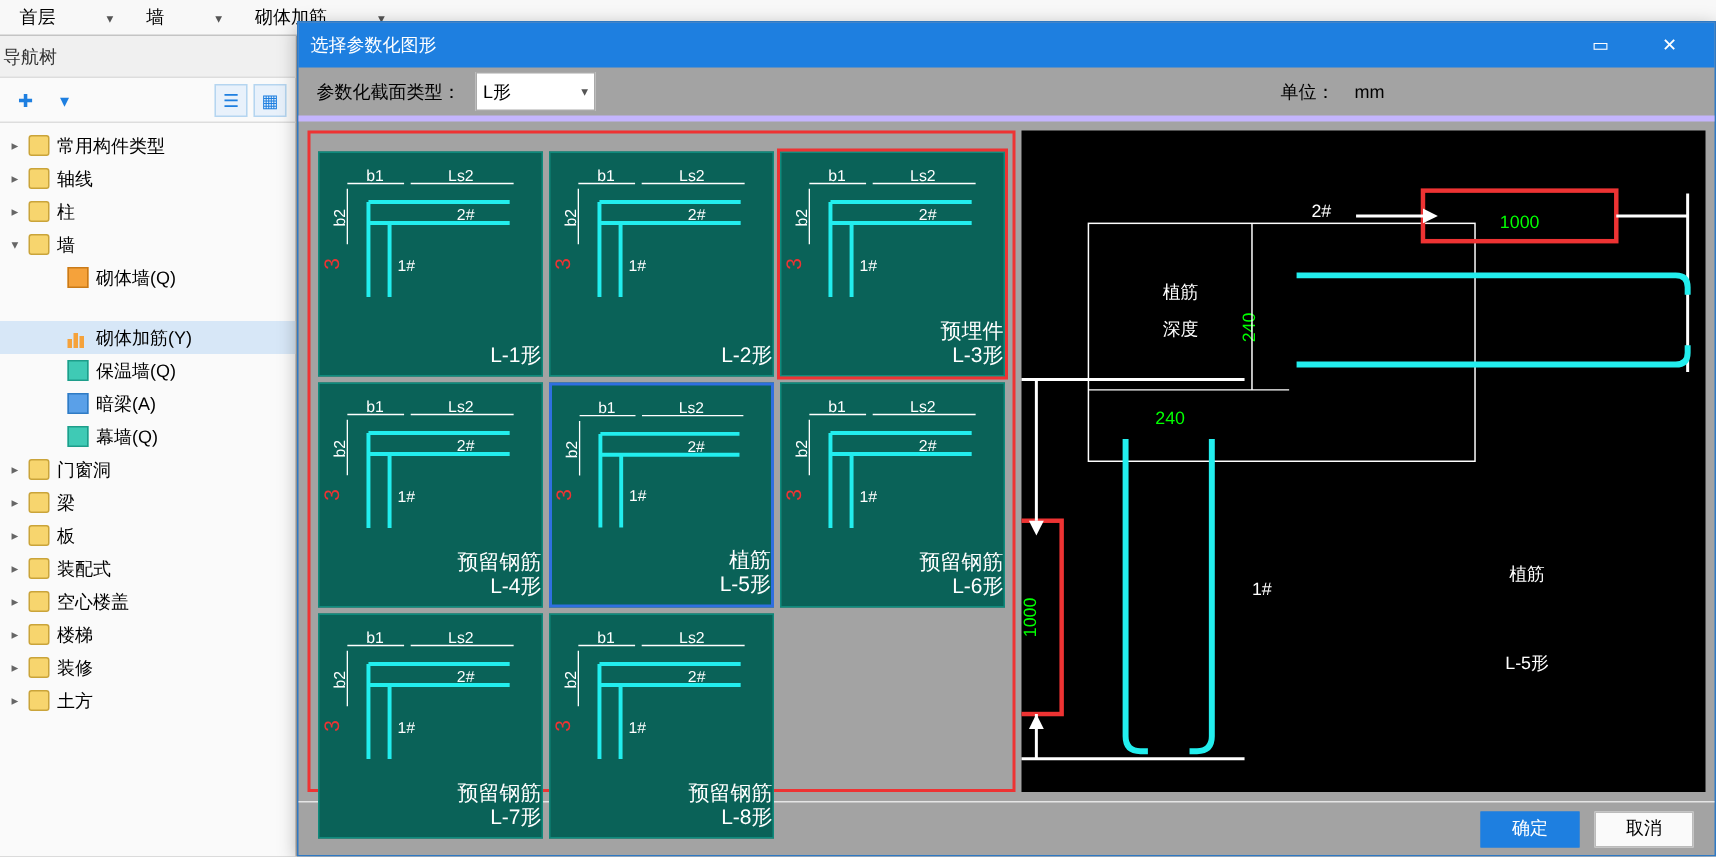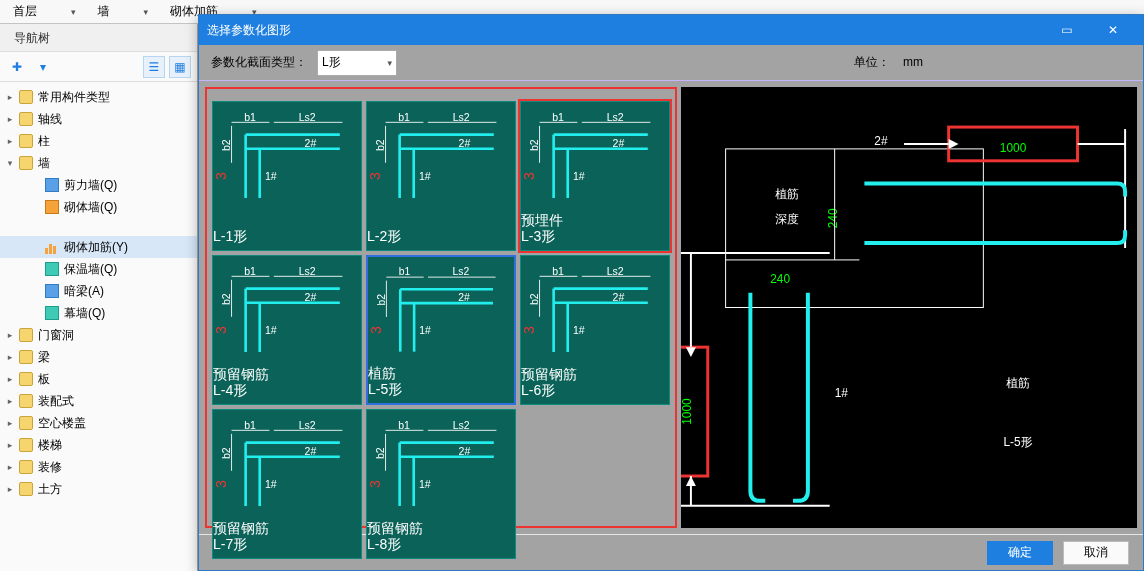--- a/index.html
+++ b/index.html
@@ -5,21 +5,21 @@
   * { box-sizing: border-box; margin: 0; padding: 0; font-family: "Microsoft YaHei", sans-serif; font-size: 12px; }
   body { background: #fff; width: 1144px; height: 571px; overflow: hidden; position: relative; }
 
   
   .top-toolbar { height: 24px; background: #f8f8f8; border-bottom: 1px solid #c4c4c4; display: flex; align-items: center; padding: 0 4px; gap: 4px; }
   .tt-item { display: flex; align-items: center; padding: 0 8px; height: 22px; border: 1px solid transparent; gap: 30px; }
   .tt-item span.caret { margin-left: 4px; font-size: 9px; color: #555; }
 
   
   .nav-pane { position: absolute; left: 0; top: 24px; width: 198px; height: 547px; border-right: 1px solid #aaa; background: #fafafa; }
-  .nav-header { height: 28px; line-height: 28px; padding-left: 14px; background: #f0f0f0; border-bottom: 1px solid #ddd; color: #333; }
+  .nav-header { height: 28px; line-height: 28px; padding-left: 2px; background: #f0f0f0; border-bottom: 1px solid #ddd; color: #333; }
   .nav-icon-row { height: 30px; display: flex; align-items: center; justify-content: space-between; padding: 0 6px; border-bottom: 1px solid #ddd; }
   .nav-icon-row .left-icons { display:flex; gap:4px;}
   .ni { width: 22px; height: 22px; display:inline-flex; align-items:center; justify-content:center; border:1px solid transparent; color:#1e7fe0;}
   .tree { padding: 4px 0; overflow: auto; height: calc(100% - 58px); }
   .tree-row { display: flex; align-items: center; height: 22px; padding-left: 4px; cursor: default; }
   .tree-row.depth0 { padding-left: 4px; }
   .tree-row.depth1 { padding-left: 30px; }
   .tree-toggle { width: 12px; height: 12px; display:inline-flex; align-items:center; justify-content:center; color:#666; font-size:9px; margin-right:2px;}
   .tree-icon { width: 16px; height: 16px; display:inline-flex; align-items:center; justify-content:center; margin-right:4px;}
   .tree-row.sel { background:#d7e7f7;margin-top:18px; }
@@ -28,31 +28,31 @@
   .icon-orange { width:14px;height:14px;background:#f5a23b;border:1px solid #c97a18;}
   .icon-teal   { width:14px;height:14px;background:#3fcab5;border:1px solid #1e9d8a;}
   .icon-bars   { width:14px;height:14px;display:flex;align-items:flex-end;gap:1px;}
   .icon-bars i { width:3px;background:#f5a23b;display:block;}
 
   
   .dialog { position:absolute; left:198px; top:14px; width:946px; height:557px; background:#a3a3a3; box-shadow:0 3px 12px rgba(0,0,0,.3); border:1px solid #2f79c3; }
   .dlg-title { height:30px; background:#1e7fe0; color:#fff; display:flex; align-items:center; padding:0 8px; justify-content:space-between;}
   .dlg-title-right { display:flex; gap:2px; }
   .dlg-win-btn { width:44px;height:28px;display:flex;align-items:center;justify-content:center;color:#fff;}
-  .dlg-param-row { height:36px; display:flex; align-items:center; padding:0 12px; gap:10px; border-bottom:1px solid #c4b5fd;}
+  .dlg-param-row { height:36px; display:flex; align-items:center; padding:0 12px; gap:10px; border-bottom:4px solid #c4b5fd;}
   .combo { height:22px; border:1px solid #aaa; width:80px; display:flex; align-items:center; justify-content:space-between; padding:12px 4px; background:#fff;}
   .combo .caret{font-size:9px;color:#555;}
   .unit-block { position:absolute; right:220px; }
 
   .dlg-body { display:flex; height: calc(100% - 66px - 36px); }
   .thumb-panel { width:472px; padding:12px; border:2px solid #e33; margin:6px 0 6px 6px; display:grid; grid-template-columns:repeat(3,150px); grid-auto-rows:150px; gap:4px; justify-content:center;}
   .thumb { background:#0a6258; border:1px solid #0f8a7c; position:relative;}
   .thumb.sel { border:2px solid #2f6fe0; }
   .thumb.star { outline:2px solid #e33; }
-  .thumb-label { position:absolute; bottom:6px; width:100%; text-align:left; color:#fff; font-size:14px; line-height:16px; white-space:pre;}
+  .thumb-label { position:absolute; bottom:6px; width:100%; text-align:right; color:#fff; font-size:14px; line-height:16px; white-space:pre;}
   .thumb-mini { position:absolute; left:8px; top:8px; right:8px; bottom:38px;}
   .thumb svg { position:absolute; inset:0; }
   .tred { position:absolute; left:4px; top:50%; transform:translateY(-50%) rotate(-90deg); color:#e33; font-size:14px;}
 
   .preview { flex:1; margin:6px 6px 6px 4px; background:#000; position:relative; }
   .preview svg { width:100%; height:100%; }
 
   .dlg-footer { height:36px; display:flex; align-items:center; justify-content:flex-end; gap:10px; padding:0 14px; border-top:1px solid #e5e5e5;}
   .btn { width:66px; height:24px; border:1px solid #bbb; background:#fafafa; display:flex; align-items:center; justify-content:center; cursor:pointer;}
   .btn.primary { background:#1e7fe0; color:#fff; border-color:#1e7fe0;}
@@ -112,27 +112,20 @@
       <div class="tree-row depth0">
         <span class="tree-toggle">▾</span>
         <span class="tree-icon">
           <span class="icon-folder"></span>
         </span>
         <span>墙</span>
       </div>
       <div class="tree-row depth1">
         <span class="tree-toggle"></span>
         <span class="tree-icon">
-          <span class="icon-blue"></span>
-        </span>
-        <span>剪力墙(Q)</span>
-      </div>
-      <div class="tree-row depth1">
-        <span class="tree-toggle"></span>
-        <span class="tree-icon">
           <span class="icon-orange"></span>
         </span>
         <span>砌体墙(Q)</span>
       </div>
       <div class="tree-row depth1 sel">
         <span class="tree-toggle"></span>
         <span class="tree-icon">
           <span class="icon-bars">
             <i style="height:6px"></i>
             <i style="height:10px"></i>

